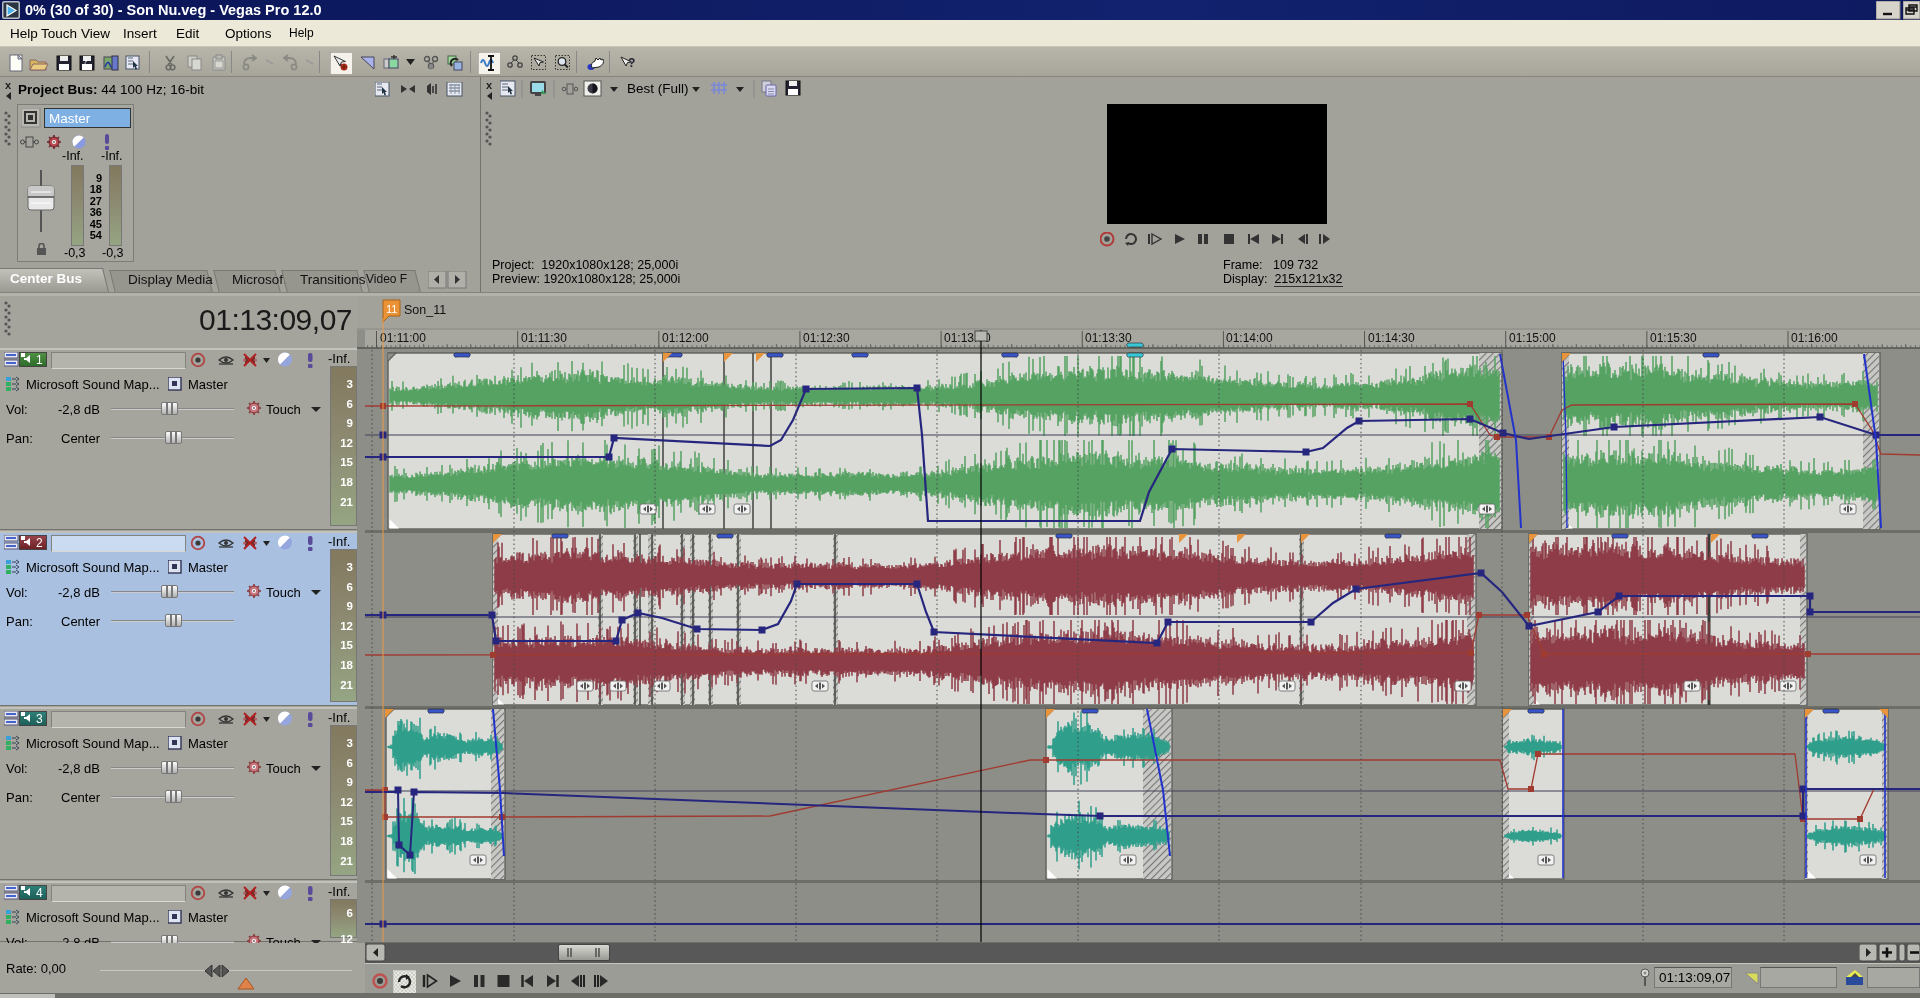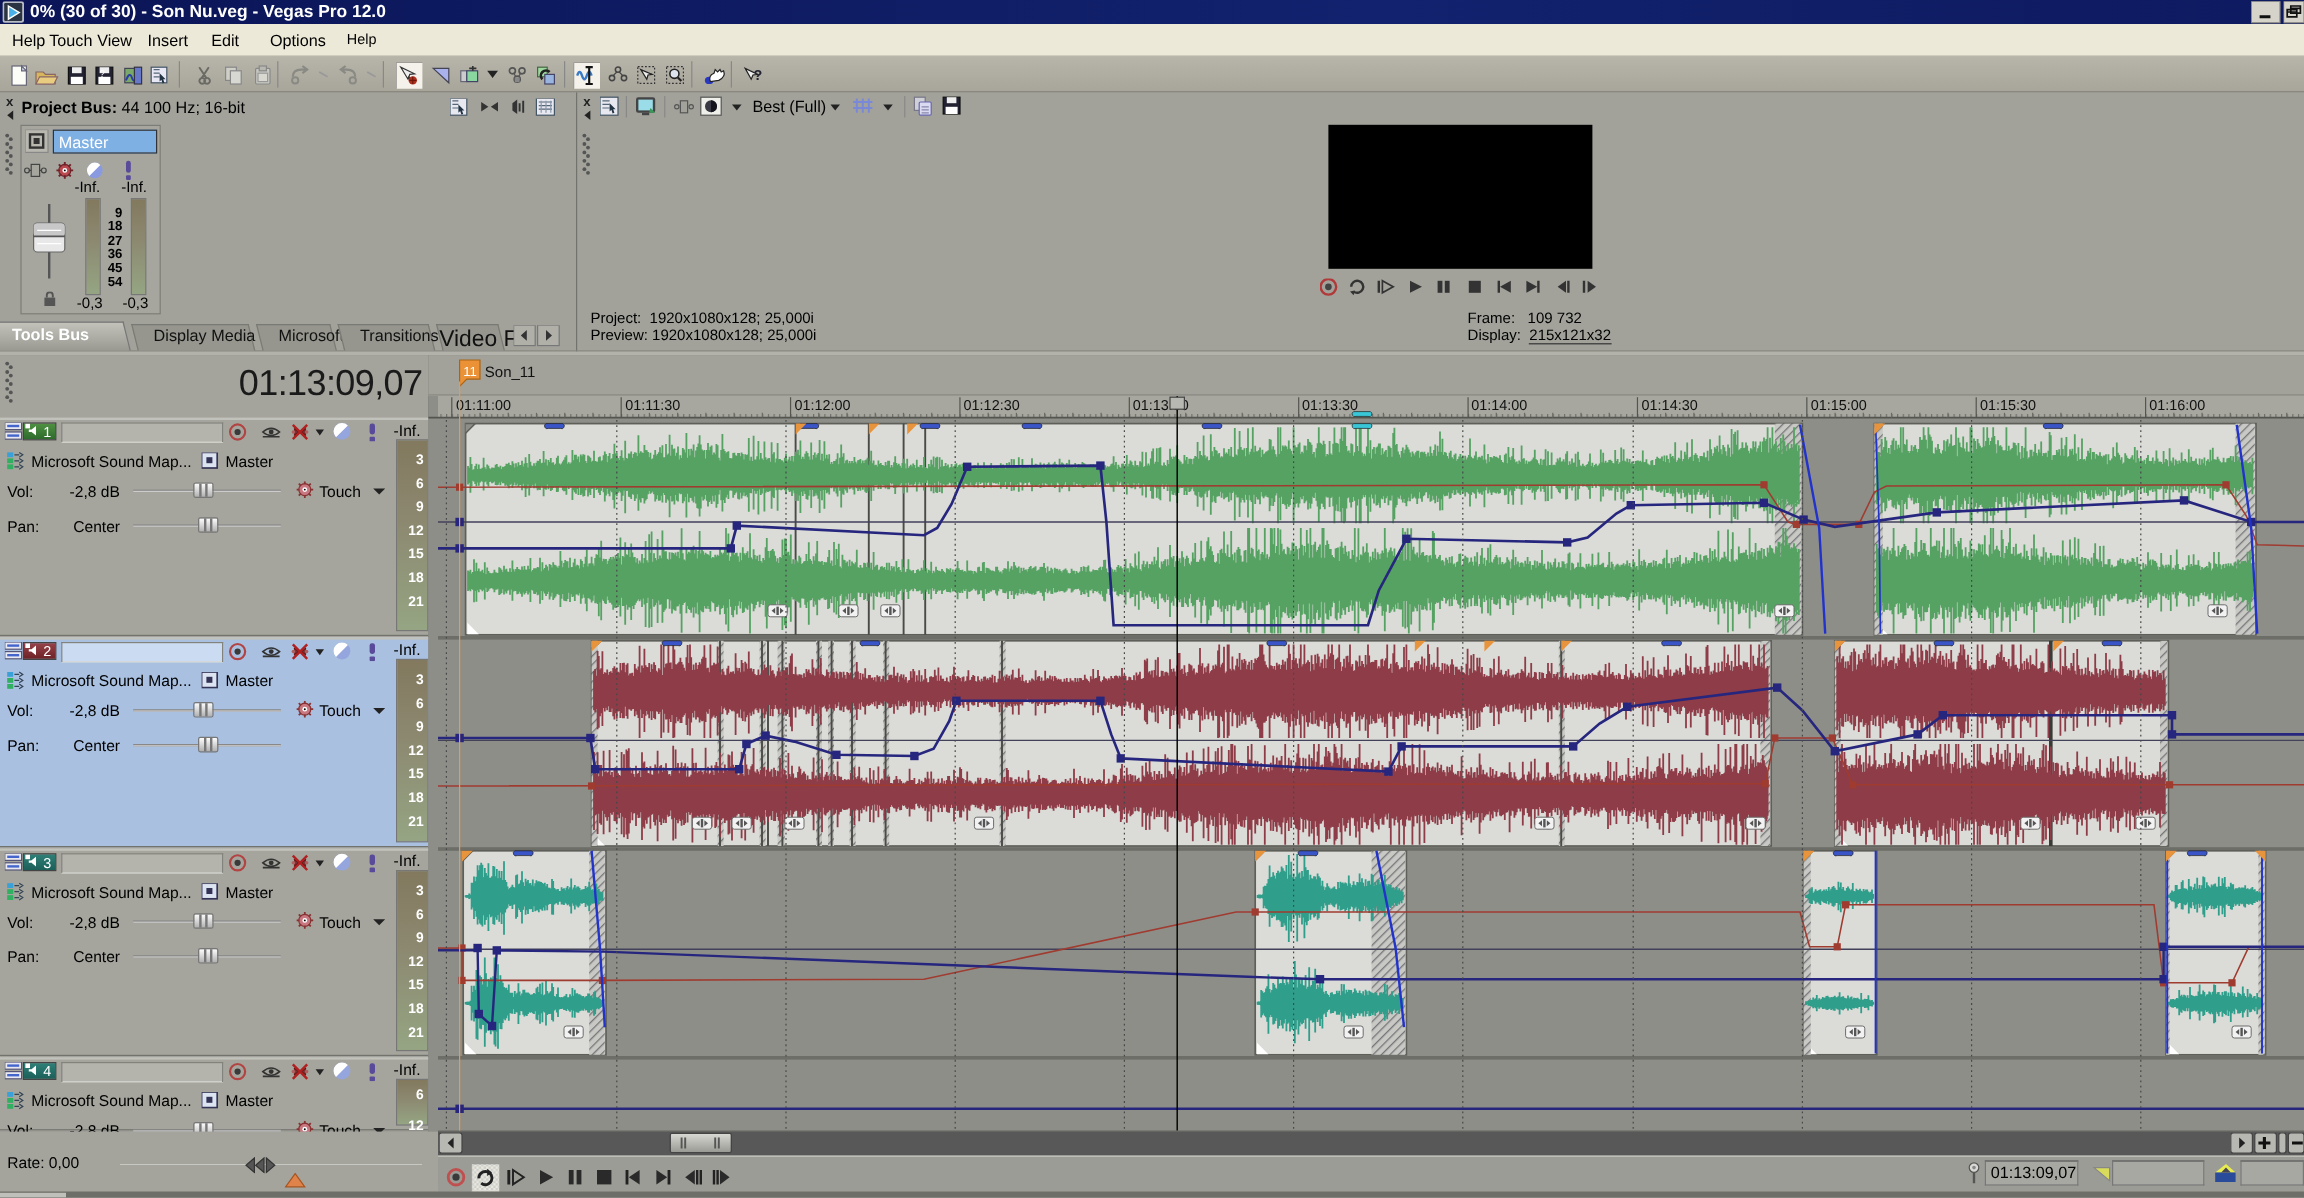--- a/index.html
+++ b/index.html
@@ -297,23 +297,23 @@
 <div class="tx" style="left:64px;top:246px;font-size:12.5px">-0,3</div>
 <div class="tx" style="left:102px;top:246px;font-size:12.5px">-0,3</div>
 <div class="a" style="left:0;top:268px;width:480px;height:24px"></div>
 <div class="a" style="left:112px;top:270px;width:98px;height:22px;background:#96968f;border:1px solid #7a7a74;border-bottom:none;transform:skewX(14deg)"></div>
 <div class="tx" style="left:128px;top:272px;font-size:13.5px;color:#111">Display Media</div>
 <div class="a" style="left:216px;top:270px;width:62px;height:22px;background:#96968f;border:1px solid #7a7a74;border-bottom:none;transform:skewX(14deg)"></div>
 <div class="tx" style="left:232px;top:272px;font-size:13.5px;color:#111">Microsoft</div>
 <div class="a" style="left:284px;top:270px;width:76px;height:22px;background:#96968f;border:1px solid #7a7a74;border-bottom:none;transform:skewX(14deg)"></div>
 <div class="tx" style="left:300px;top:272px;font-size:13.5px;color:#111">Transitions</div>
 <div class="a" style="left:366px;top:270px;width:52px;height:22px;background:#96968f;border:1px solid #7a7a74;border-bottom:none;transform:skewX(14deg)"></div>
-<div class="tx" style="left:366px;top:272px;font-size:19px;color:#111">Video F</div>
+<div class="tx" style="left:366px;top:272px;font-size:12px;color:#111">Video F</div>
 <div class="a" style="left:-4px;top:268px;width:110px;height:24px;background:linear-gradient(#c2c2bb,#9a9a93);border:1px solid #777;border-bottom:none;transform:skewX(14deg)"></div>
-<div class="tx" style="left:10px;top:271px;font-size:13.5px;font-weight:bold;color:#fff">Tools Bus</div>
+<div class="tx" style="left:10px;top:271px;font-size:13.5px;font-weight:bold;color:#fff">Center Bus</div>
 <svg class="a" style="left:428px;top:271px" width="40" height="18">
     <rect x="0" y="0" width="18" height="17" fill="#b0b0a8" stroke="#777"></rect>
     <path d="M11,4 L6,8.5 L11,13 Z" fill="#333"></path>
     <rect x="20" y="0" width="18" height="17" fill="#b0b0a8" stroke="#777"></rect>
     <path d="M27,4 L32,8.5 L27,13 Z" fill="#333"></path>
   </svg>
 <svg class="a" style="left:500px;top:80px" width="320" height="20">
     <rect x="0" y="1" width="15" height="15" fill="#e8e8f0" stroke="#456"></rect>
     <path d="M2,4 h6 M2,7 h6 M2,10 h6" stroke="#567"></path>
     <path d="M8,6 l5,5 l-2,0 l1,3 l-1.5,0.5 l-1,-3 l-1.5,1.5 Z" fill="#234"></path>

